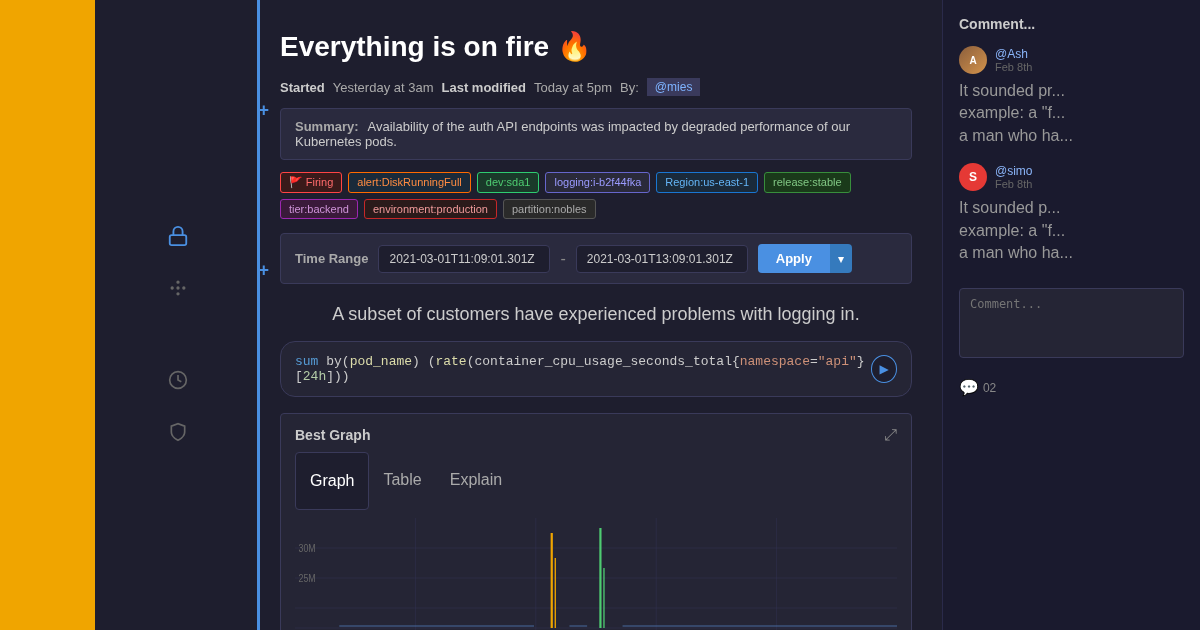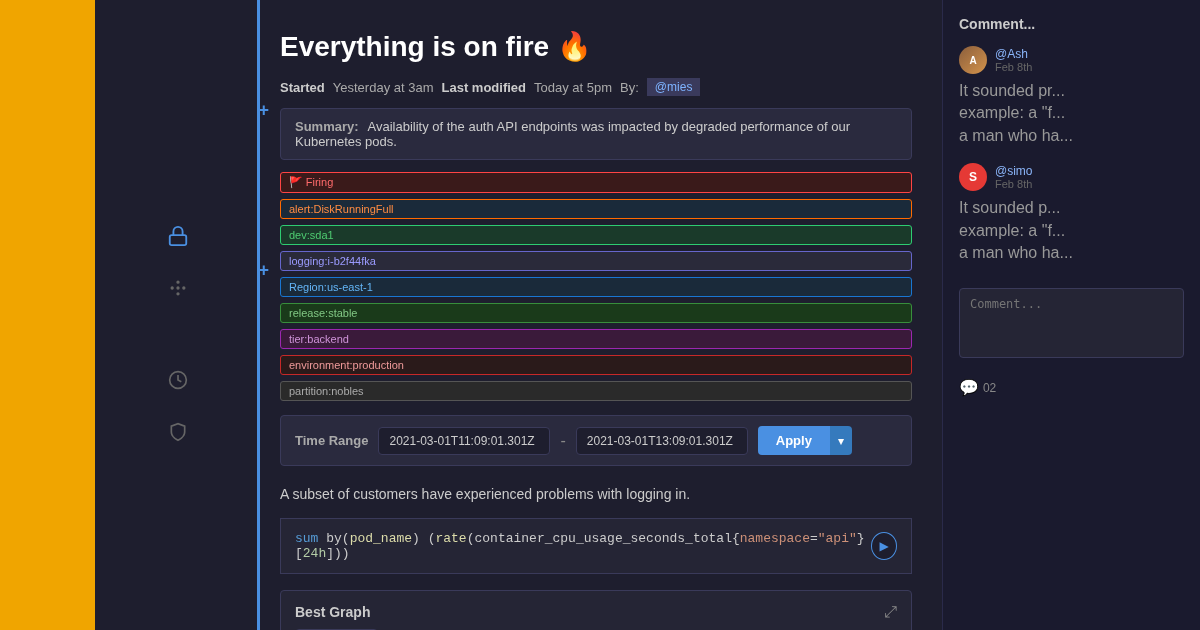--- a/index.html
+++ b/index.html
@@ -120,21 +120,20 @@
       font-weight: 600;
       margin-right: 6px;
     }
 
     
     .tags-row {
       display: flex;
       flex-wrap: wrap;
       gap: 6px;
       margin-bottom: 14px;
-      flex-direction: column;
     }
 
     .tag {
       padding: 3px 8px;
       border-radius: 3px;
       font-size: 11px;
       font-weight: 500;
     }
 
     .tag-firing {
@@ -248,29 +247,30 @@
       font-size: 12px;
     }
 
     .apply-group {
       display: flex;
     }
 
     
     .description-text {
       color: #cccccc;
-      font-size: 14px;
+      font-size: 18px;
       margin-bottom: 16px;
+      text-align: center;
     }
 
     
     .query-block {
       background: #252535;
       border: 1px solid #3a3a5a;
-      border-radius: 0;
+      border-radius: 15px;
       padding: 12px 14px;
       margin-bottom: 16px;
       display: flex;
       align-items: center;
       justify-content: space-between;
     }
 
     .query-text {
       font-family: 'Courier New', monospace;
       font-size: 13px;
@@ -334,22 +334,22 @@
       font-size: 16px;
     }
 
     .graph-tabs {
       display: flex;
       gap: 0;
       padding: 8px 14px;
     }
 
     .graph-tab {
-      padding: 0 14px;
-      font-size: 19px;
+      padding: 19px 14px;
+      font-size: 16px;
       cursor: pointer;
       border-radius: 4px;
       color: #aaaaaa;
     }
 
     .graph-tab.active {
       background: #1e1e2e;
       color: #ffffff;
       border: 1px solid #3a3a5a;
     }

